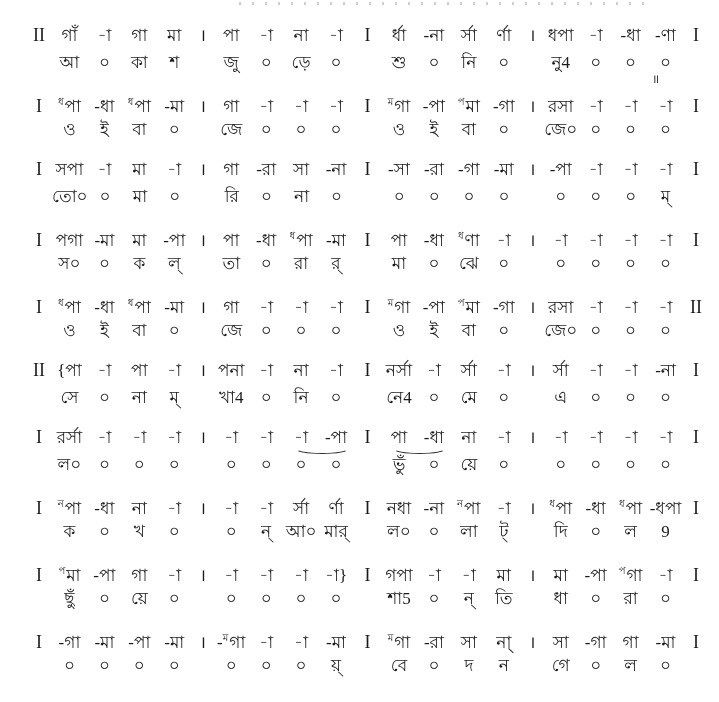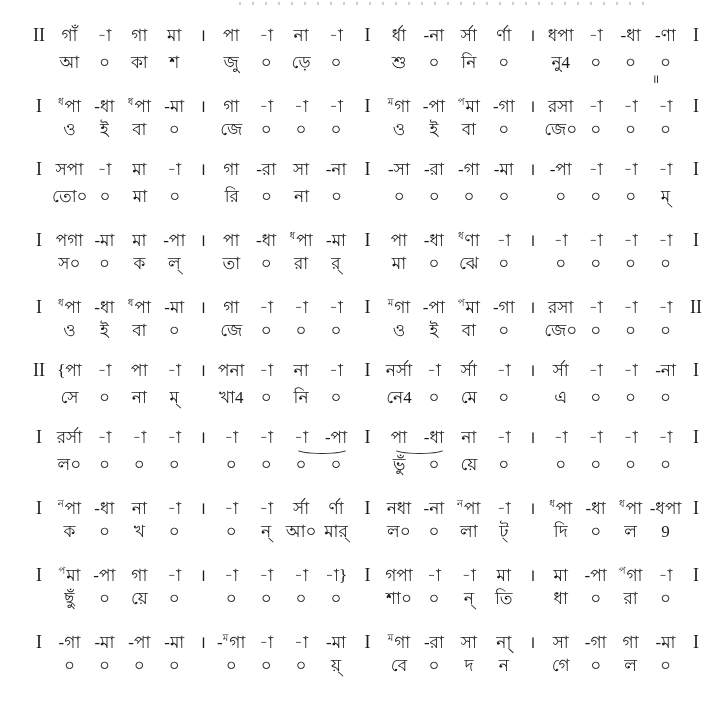--- a/index.html
+++ b/index.html
@@ -465,21 +465,21 @@
         <span class="cell beat">ছুঁ</span>
         <span class="cell beat">০</span>
         <span class="cell beat">য়ে</span>
         <span class="cell beat">০</span>
         <span class="cell sep"></span>
         <span class="cell beat">০</span>
         <span class="cell beat">০</span>
         <span class="cell beat">০</span>
         <span class="cell beat">০</span>
         <span class="cell bar"></span>
-        <span class="cell beat">শা০</span>
+        <span class="cell beat">শা5</span>
         <span class="cell beat">০</span>
         <span class="cell beat">ন্</span>
         <span class="cell beat">তি</span>
         <span class="cell sep"></span>
         <span class="cell beat">ধা</span>
         <span class="cell beat">০</span>
         <span class="cell beat">রা</span>
         <span class="cell beat">০</span>
         <span class="cell bar"></span>
       </div>

